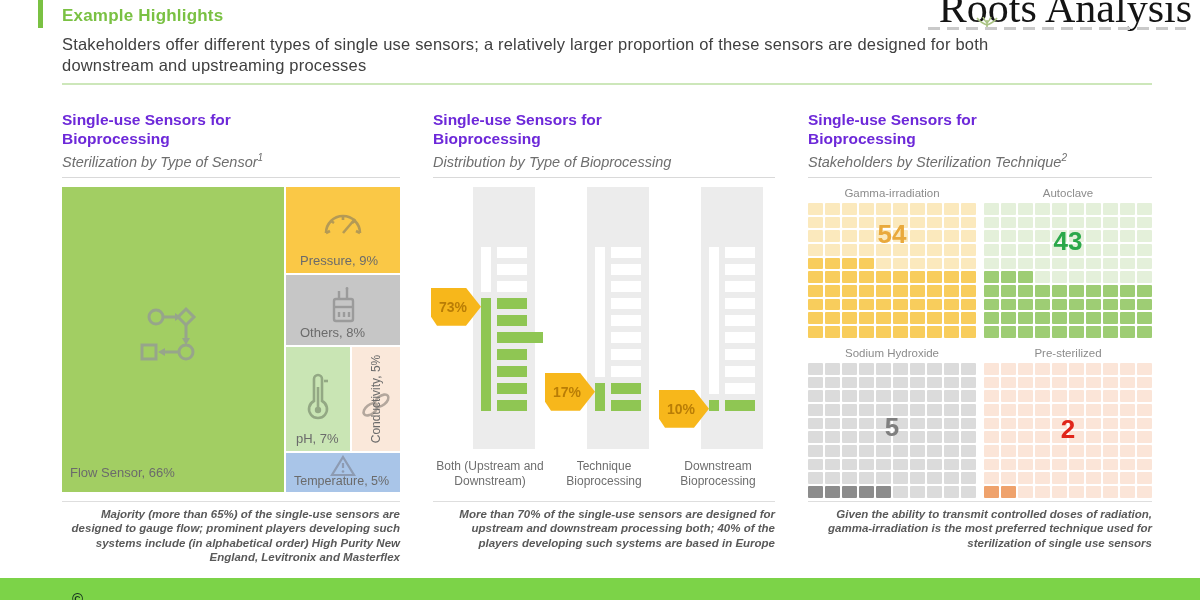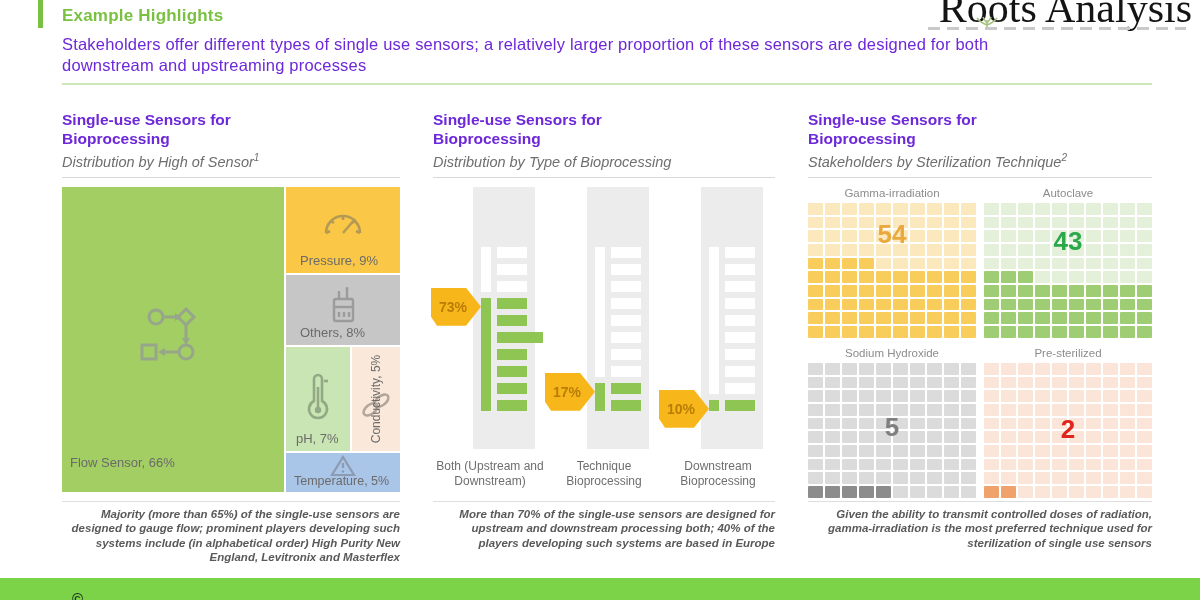--- a/index.html
+++ b/index.html
@@ -3,21 +3,21 @@
 <meta charset="utf-8">
 <style>
   html,body{margin:0;padding:0;background:#888;}
   .slide{position:relative;width:1200px;height:600px;background:#fff;overflow:hidden;
          font-family:"Liberation Sans",sans-serif;margin:0 auto;}
 
   
   .accent{position:absolute;left:38px;top:0;width:5px;height:28px;background:#7ac143;}
   .header{position:absolute;left:62px;top:6px;width:1092px;}
   .header h1{margin:0;font-size:17px;font-weight:bold;color:#7ac143;letter-spacing:.2px;}
-  .header .sub{margin:8px 0 0;font-size:16.5px;line-height:21px;color:#6d28d9;max-width:1015px;letter-spacing:.2px;}
+  .header .sub{margin:8px 0 0;font-size:16.5px;line-height:21px;color:#404040;max-width:1015px;letter-spacing:.2px;}
   .header-rule{margin-top:7px;width:1090px;border-top:2px solid #cde7ba;}
 
   
   .logo{position:absolute;right:8px;top:-16px;font-family:"Liberation Serif",serif;
         font-size:42px;color:#141414;white-space:nowrap;}
   .logo-tagline{position:absolute;right:14px;top:27px;width:258px;height:3px;
         background:repeating-linear-gradient(90deg,#c9c9c9 0 12px,transparent 12px 19px);}
   .logo-sprig{position:absolute;right:196px;top:16px;}
 
   
@@ -34,21 +34,21 @@
 
   
   .seg{position:absolute;}
   .seg .seg-label{position:absolute;font-size:13px;color:#6b6b6b;}
   .seg-flow{left:0;top:0;width:222px;height:305px;}
   .seg-pressure{left:224px;top:0;width:114px;height:86px;}
   .seg-others{left:224px;top:88px;width:114px;height:70px;}
   .seg-ph{left:224px;top:160px;width:64px;height:104px;}
   .seg-cond{left:290px;top:160px;width:48px;height:104px;}
   .seg-temp{left:224px;top:266px;width:114px;height:39px;}
-  .seg-flow .seg-label{left:8px;bottom:22px;}
+  .seg-flow .seg-label{left:8px;bottom:12px;}
   .seg-pressure .seg-label{left:14px;bottom:5px;}
   .seg-others .seg-label{left:14px;bottom:5px;}
   .seg-ph .seg-label{left:10px;bottom:5px;}
   .seg-temp .seg-label{left:8px;bottom:4px;font-size:12.5px;}
   .seg-cond .seg-label{left:50%;top:50%;transform:translate(-50%,-50%) rotate(-90deg);white-space:nowrap;font-size:12px;}
   .seg-icon{position:absolute;left:50%;transform:translateX(-50%);}
   .seg-flow .seg-icon{top:118px;}
   .seg-pressure .seg-icon{top:20px;}
   .seg-others .seg-icon{top:12px;}
   .seg-ph .seg-icon{top:26px;}
@@ -117,21 +117,21 @@
   </div>
   <div class="logo-tagline"></div>
 
   <div class="panels">
 
     <div class="panel panel-1">
       <div class="p-title">
         <div>Single-use Sensors for</div>
         <div>Bioprocessing</div>
       </div>
-      <div class="p-sub"><span>Distribution by High of Sensor</span><sup>1</sup></div>
+      <div class="p-sub"><span>Sterilization by Type of Sensor</span><sup>1</sup></div>
       <div class="p-rule"></div>
 
       <div class="chart-area">
         <div class="seg seg-flow" style="background: rgb(162, 206, 99);">
           <span class="seg-icon">
             <svg width="78" height="58" viewBox="0 0 78 58">
               <g stroke="#97a58b" stroke-width="3" fill="none">
                 <circle cx="22" cy="12" r="7"></circle>
                 <line x1="29" y1="12" x2="44" y2="12"></line>
                   <path d="M41,8 L47,12 L41,16" fill="#97a58b" stroke="none"></path>

